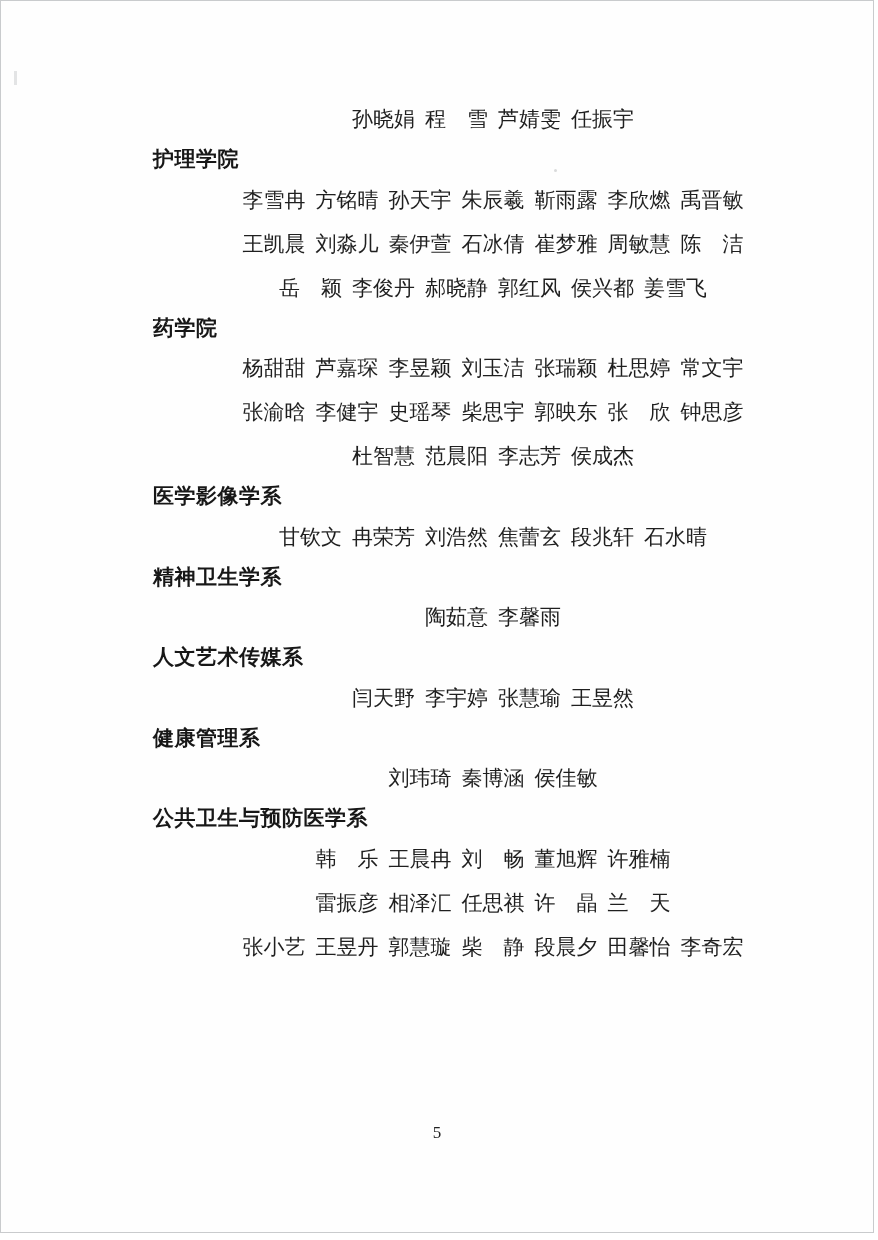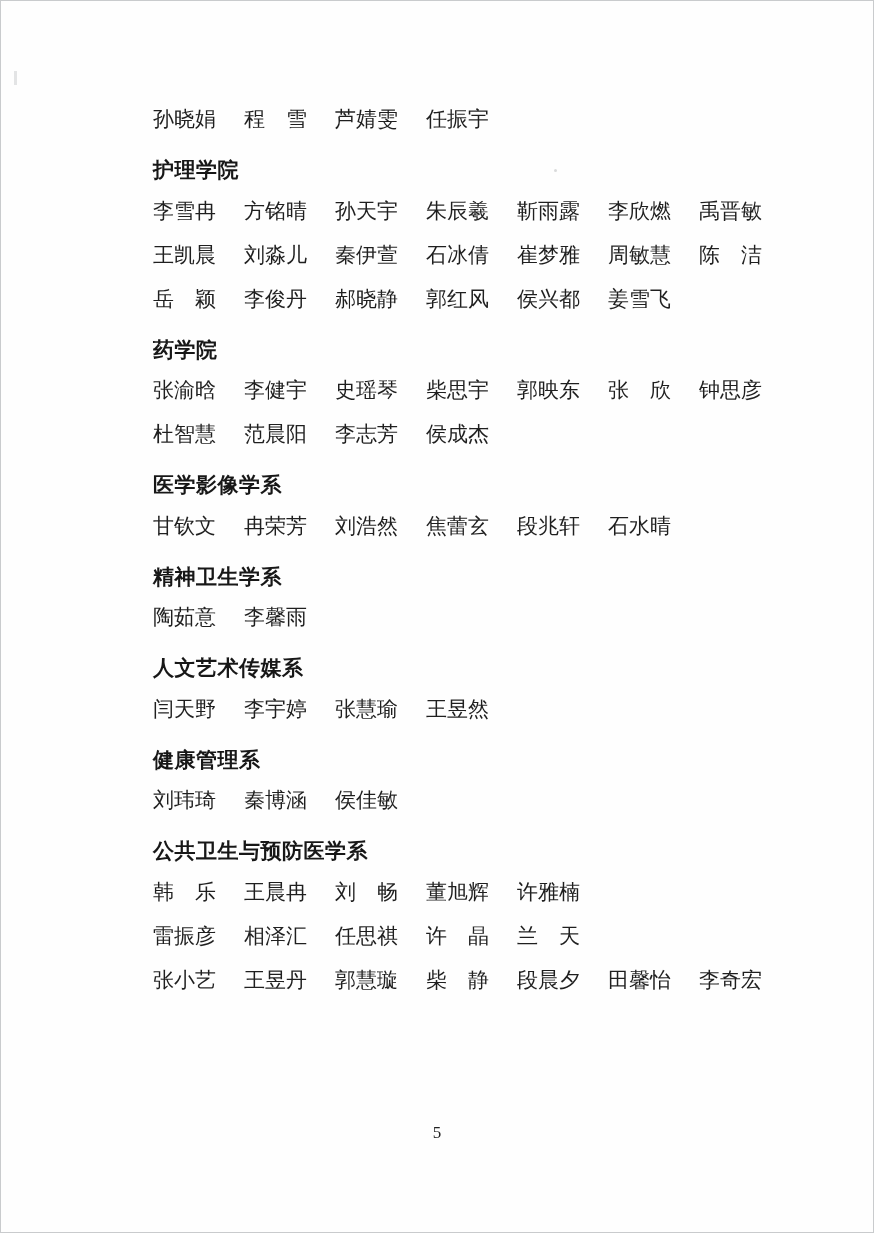--- a/index.html
+++ b/index.html
@@ -32,33 +32,33 @@
     left: 152px;
     right: 40px;
   }
   .line {
     display: flex;
     align-items: center;
     white-space: pre;
   }
   .line.names {
     height: 44px;
-    gap: 28px;
+    gap: 10px;
     font-size: 21px;
     color: var(--ink);
     font-family: Liberation Mono, monospace;
+    justify-content: center;
   }
   .line.heading {
     height: 36.5px;
     font-size: 21px;
     font-weight: bold;
     color: #171717;
     font-family: Liberation Sans, sans-serif;
     letter-spacing: 0.5px;
-    margin-top: 11px;
   }
   .person {
     display: inline-block;
   }
   .page-number {
     position: absolute;
     top: 1122px;
     left: 0;
     width: 100%;
     text-align: center;
@@ -90,20 +90,21 @@
 <div class="scan-page">
   <div class="artifact-1"></div>
   <div class="artifact-2"></div>
   <div class="content" id="content">
       <div class="line names"><span class="person">孙晓娟</span><span class="person">程　雪</span><span class="person">芦婧雯</span><span class="person">任振宇</span></div>
       <div class="line heading">护理学院</div>
       <div class="line names"><span class="person">李雪冉</span><span class="person">方铭晴</span><span class="person">孙天宇</span><span class="person">朱辰羲</span><span class="person">靳雨露</span><span class="person">李欣燃</span><span class="person">禹晋敏</span></div>
       <div class="line names"><span class="person">王凯晨</span><span class="person">刘淼儿</span><span class="person">秦伊萱</span><span class="person">石冰倩</span><span class="person">崔梦雅</span><span class="person">周敏慧</span><span class="person">陈　洁</span></div>
       <div class="line names"><span class="person">岳　颖</span><span class="person">李俊丹</span><span class="person">郝晓静</span><span class="person">郭红风</span><span class="person">侯兴都</span><span class="person">姜雪飞</span></div>
       <div class="line heading">药学院</div>
+      <div class="line names"><span class="person">杨甜甜</span><span class="person">芦嘉琛</span><span class="person">李昱颖</span><span class="person">刘玉洁</span><span class="person">张瑞颖</span><span class="person">杜思婷</span><span class="person">常文宇</span></div>
       <div class="line names"><span class="person">张渝晗</span><span class="person">李健宇</span><span class="person">史瑶琴</span><span class="person">柴思宇</span><span class="person">郭映东</span><span class="person">张　欣</span><span class="person">钟思彦</span></div>
       <div class="line names"><span class="person">杜智慧</span><span class="person">范晨阳</span><span class="person">李志芳</span><span class="person">侯成杰</span></div>
       <div class="line heading">医学影像学系</div>
       <div class="line names"><span class="person">甘钦文</span><span class="person">冉荣芳</span><span class="person">刘浩然</span><span class="person">焦蕾玄</span><span class="person">段兆轩</span><span class="person">石水晴</span></div>
       <div class="line heading">精神卫生学系</div>
       <div class="line names"><span class="person">陶茹意</span><span class="person">李馨雨</span></div>
       <div class="line heading">人文艺术传媒系</div>
       <div class="line names"><span class="person">闫天野</span><span class="person">李宇婷</span><span class="person">张慧瑜</span><span class="person">王昱然</span></div>
       <div class="line heading">健康管理系</div>
       <div class="line names"><span class="person">刘玮琦</span><span class="person">秦博涵</span><span class="person">侯佳敏</span></div>

